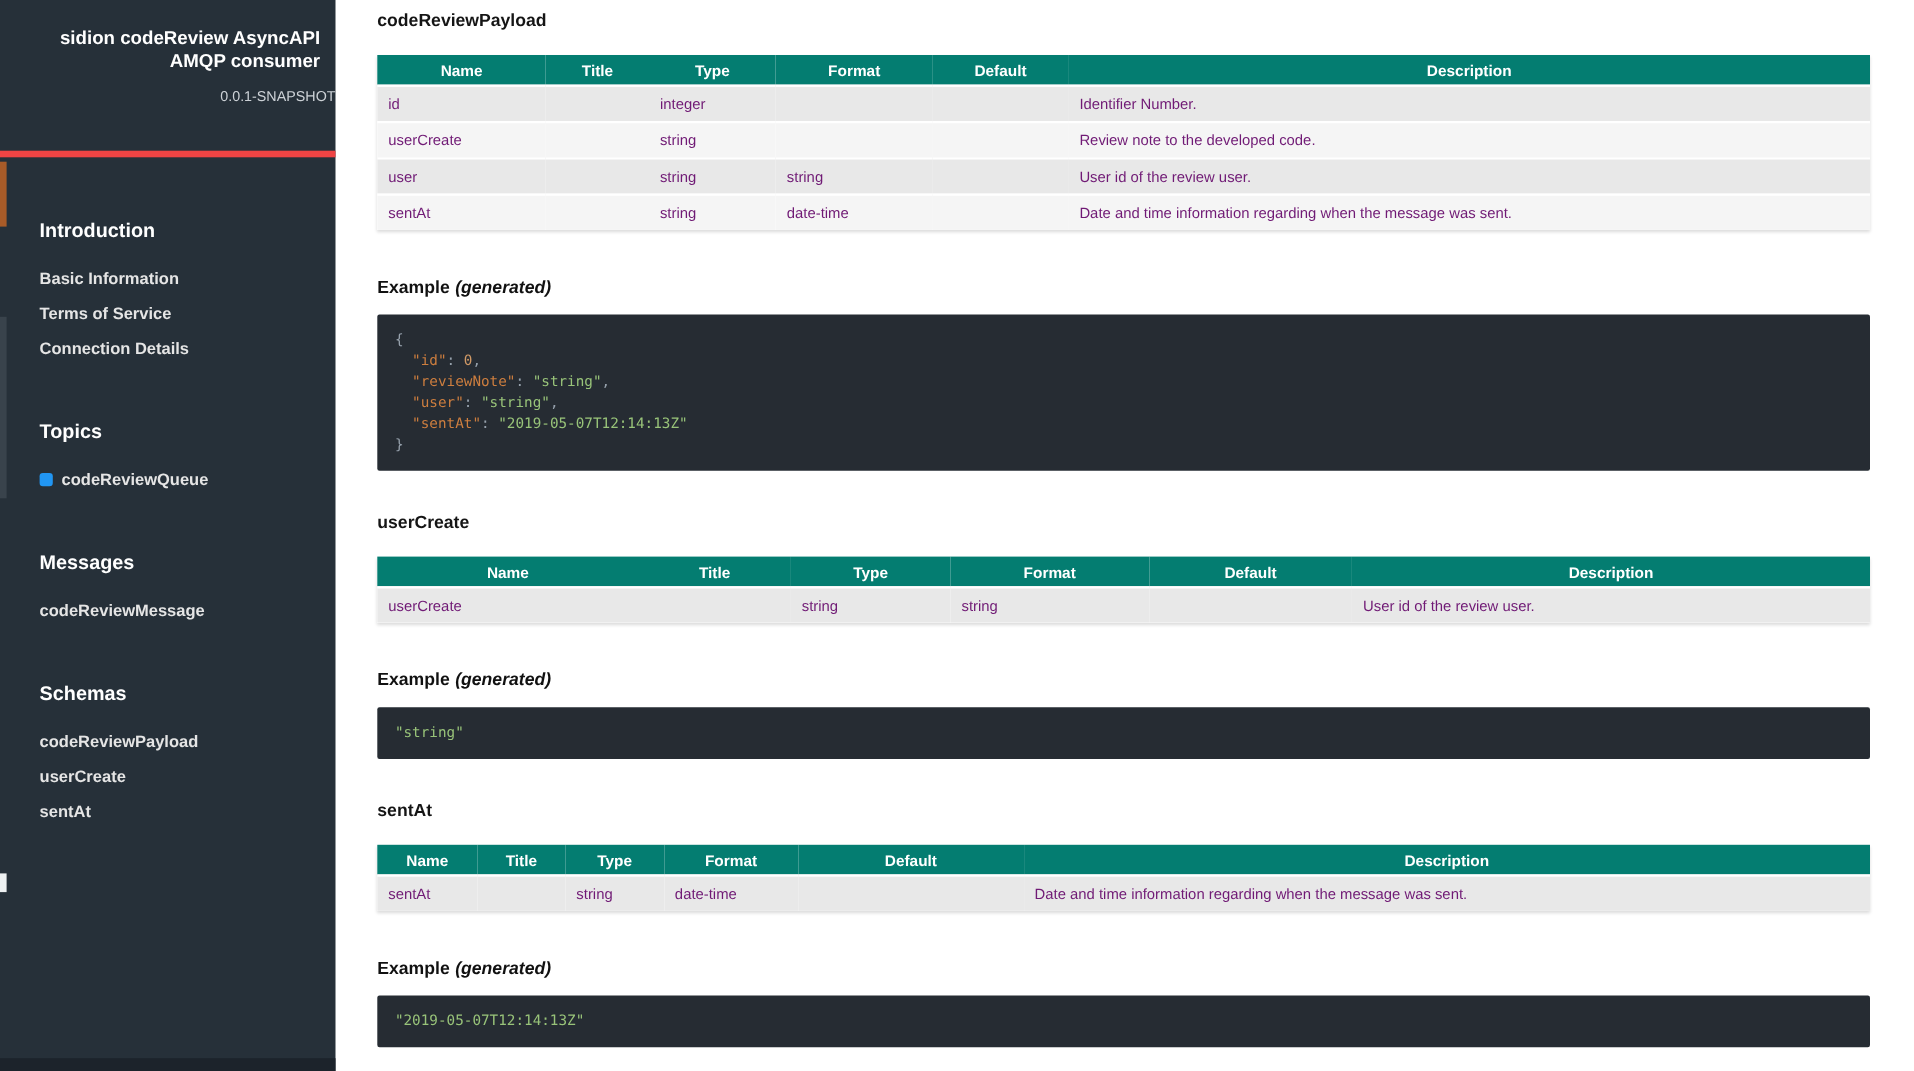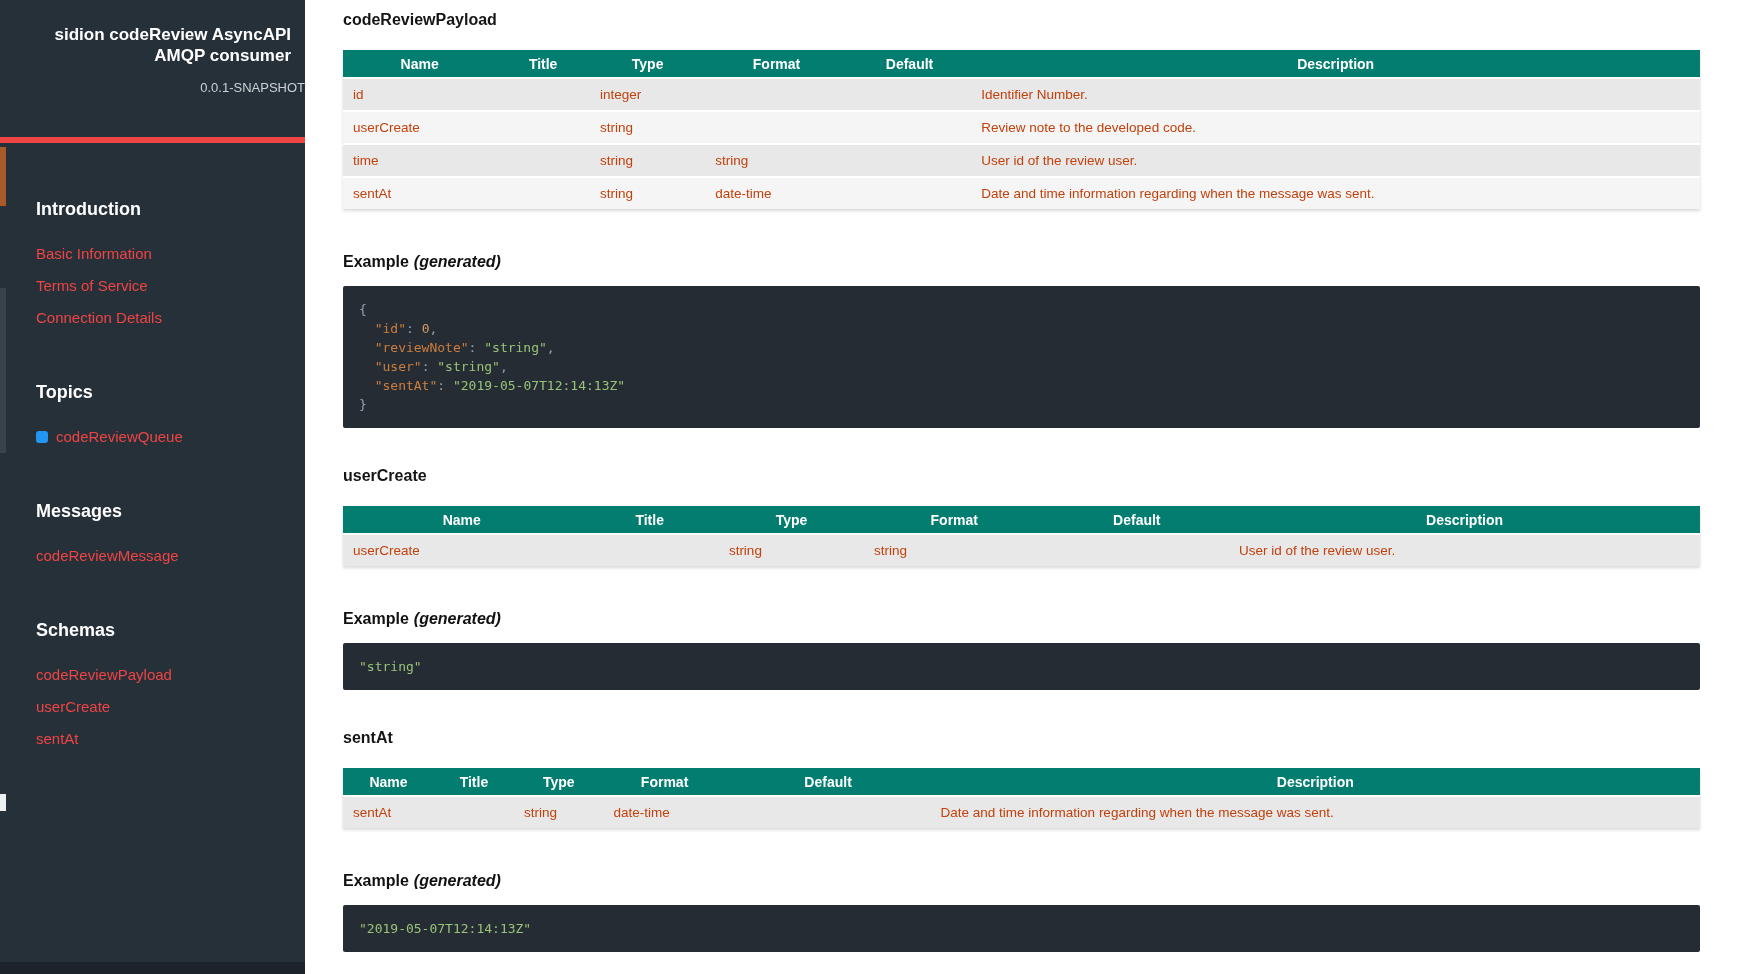--- a/index.html
+++ b/index.html
@@ -20,21 +20,21 @@
   }
   .api-title {
     margin:24px 14px 0; font-size:17px; line-height:21px; font-weight:bold; color:#ffffff;
   }
   .api-version { margin-top:14px; font-size:13px; color:#ccd1d6; }
   .nav-section { margin-top:48px; padding:0 0 0 36px; }
   .nav-section:first-child { margin-top:56px; }
   .nav-heading { font-size:18px; line-height:21px; font-weight:bold; color:#ffffff; margin:0 0 18px; }
   .nav-item {
     display:block; padding:7px 0; font-size:15px; line-height:18px;
-    color:#ef4444; text-decoration:none; cursor:pointer;
+    color:#e5e5e5; text-decoration:none; cursor:pointer;font-weight:bold;
   }
   .bullet {
     display:inline-block; width:12px; height:12px; border-radius:3px;
     background:var(--bullet-blue,#2196f3); margin-right:8px; vertical-align:-1px;
   }
   .sidebar-bottom-strip {
     position:absolute; left:0; bottom:0; width:100%; height:12px; background:#1c232b;
   }
   
   .edge-track { position:absolute; left:0; top:0; width:6px; height:100%; }
@@ -54,21 +54,21 @@
   table.schema-table {
     width:1357px; border-collapse:separate; border-spacing:0;
     margin:0 0 44px; table-layout:fixed;
     box-shadow:0 2px 3px rgba(0,0,0,0.15);
   }
   table.schema-table thead th {
     background:var(--teal,#047d71); color:#ffffff; font-size:14px; font-weight:bold;
     text-align:center; padding:5px 10px; height:27px;
   }
   table.schema-table tbody td {
-    font-size:13.5px; color:#c2410c; padding:7px 10px; height:33px;
+    font-size:13.5px; color:#701a75; padding:7px 10px; height:33px;
     border-top:2px solid #ffffff; overflow:hidden; white-space:nowrap;
   }
   table.schema-table tbody tr:nth-child(odd)  td { background:#e8e8e8; }
   table.schema-table tbody tr:nth-child(even) td { background:#f5f5f5; }
 
   
   .schema-0 col:nth-child(1){width:11.3%} .schema-0 col:nth-child(2){width:6.9%}
   .schema-0 col:nth-child(3){width:8.5%}  .schema-0 col:nth-child(4){width:10.5%}
   .schema-0 col:nth-child(5){width:9.1%}  .schema-0 col:nth-child(6){width:53.7%}
   .schema-1 col:nth-child(1){width:17.5%} .schema-1 col:nth-child(2){width:10.2%}
@@ -165,21 +165,21 @@
           </tr>
           <tr>
             <td>userCreate</td>
             <td></td>
             <td>string</td>
             <td></td>
             <td></td>
             <td>Review note to the developed code.</td>
           </tr>
           <tr>
-            <td>time</td>
+            <td>user</td>
             <td></td>
             <td>string</td>
             <td>string</td>
             <td></td>
             <td>User id of the review user.</td>
           </tr>
           <tr>
             <td>sentAt</td>
             <td></td>
             <td>string</td>

